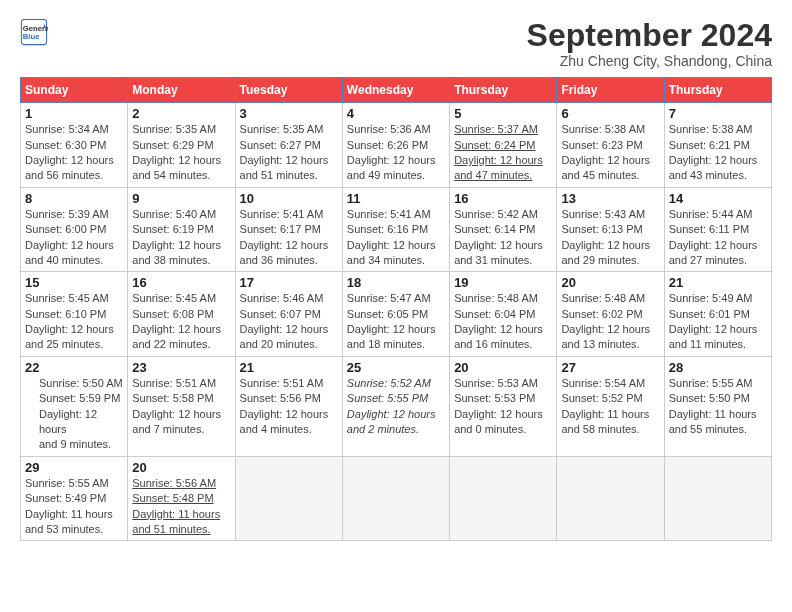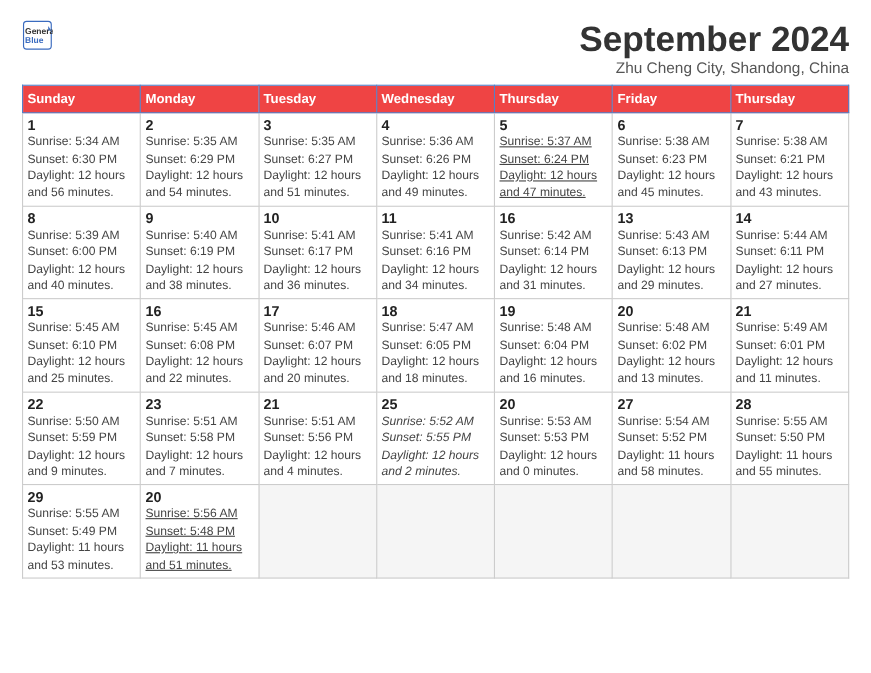--- a/index.html
+++ b/index.html
@@ -265,21 +265,21 @@
             <span class="day-num">21</span>
             <div class="day-info" style="white-space: pre-line;">Sunrise: 5:49 AM
 Sunset: 6:01 PM
 Daylight: 12 hours
 and 11 minutes.</div>
           </td>
         </tr>
         <tr>
           <td>
             <span class="day-num">22</span>
-            <div class="day-info" style="white-space: pre-line;">Sunrise: 5:50 AM
+            <div class="day-info" style="white-space: pre-line; margin-left: 14px;">Sunrise: 5:50 AM
 Sunset: 5:59 PM
 Daylight: 12 hours
 and 9 minutes.</div>
           </td>
           <td>
             <span class="day-num">23</span>
             <div class="day-info" style="white-space: pre-line;">Sunrise: 5:51 AM
 Sunset: 5:58 PM
 Daylight: 12 hours
 and 7 minutes.</div>

